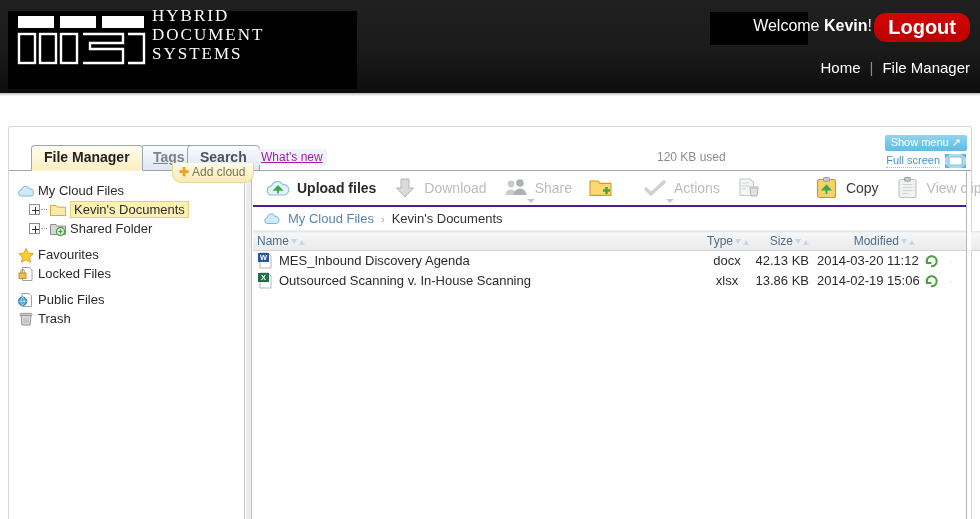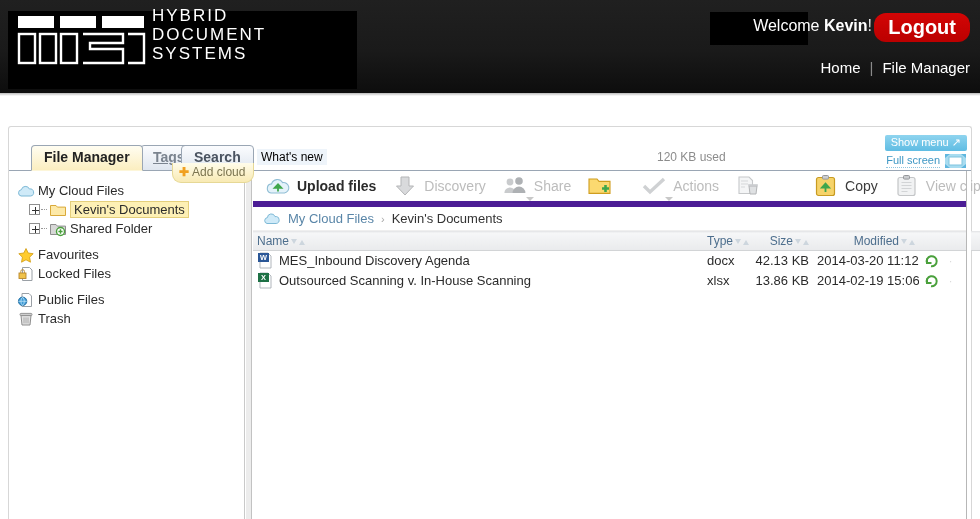--- a/index.html
+++ b/index.html
@@ -28,21 +28,21 @@
   }
   .logo-mark {
     position: absolute;
     left: 16px; top: 14px;
     width: 132px; height: 52px;
   }
   .logo-text {
     position: absolute;
     left: 152px; top: 6px;
     color: #ffffff;
-    font-family: Liberation Sans, sans-serif;
+    font-family: Liberation Serif, serif;
     font-size: 17px;
     font-weight: 400;
     letter-spacing: 2.0px;
     line-height: 19px;
     white-space: nowrap;
   }
   .redact-box {
     position: absolute;
     left: 710px; top: 12px;
     width: 98px; height: 33px;
@@ -169,33 +169,34 @@
     border-bottom-color: #fdf6d9;
     z-index: 3;
   }
   .tab.t2 {
     left: 131px;
     background-image: linear-gradient(to bottom,#fbfcfe 0%,#dfe6ef 100%);
     color: #7b848f;
     text-decoration: underline;
   }
   .tab.t3 {
-    left: 172px;
+    left: 178px;
     background-image: linear-gradient(to bottom,#fbfcfe 0%,#dfe6ef 100%);
     color: #4a5360;
   }
   .whatsnew {
     position: absolute;
     left: 248px; top: 4px;
     font-size: 12px;
-    color: #000000;
+    color: #a21caf;
     background: #eef4fa;
     padding: 1px 4px;
     cursor: pointer;
     white-space: nowrap;
+    text-decoration: underline;
   }
   .kb-used {
     position: absolute;
     left: 648px; top: 5px;
     font-size: 12px;
     color: #8c8c8c;
     white-space: nowrap;
   }
 
   
@@ -273,21 +274,21 @@
 
   
   .content {
     position: absolute;
     left: 244px; top: 0; right: 0; bottom: 0;
     background: #ffffff;
   }
   .toolbar {
     height: 36px;
     background: #ffffff;
-    border-bottom: 6px solid #4c1d95;
+    border-bottom: 2px solid #4c1d95;
     display: flex; align-items: center;
     padding-left: 12px;
   }
   .tb-item {
     display: flex; align-items: center;
     font-size: 14px;
     white-space: nowrap;
     cursor: pointer;
     margin-right: 16px;
     position: relative;
@@ -339,21 +340,21 @@
     font-size: 13px;
     color: #2b2b2b;
     height: 20px;
     padding: 0 4px;
     white-space: nowrap;
     overflow: hidden;
   }
   .filetable tbody tr { cursor: pointer; }
   .cell-name { display: flex; align-items: center; }
   .cell-name .fico { width: 17px; height: 17px; margin-right: 5px; display:block; flex:0 0 auto; }
-  .col-type { color: #8c8c8c; text-align: left; }
+  .col-type { color: #8c8c8c; text-align: center; }
   .col-size { color: #2b2b2b; text-align: right; }
   .col-mod  { color: #2b2b2b; text-align: right; }
   .col-flag { text-align: left; padding-left: 6px !important; }
   .dots { color: #d9d9d9; letter-spacing: 5px; font-size: 11px; margin-left: 5px; }
   .right-scroll {
     position: absolute;
     right: 0; top: 0; bottom: 0; width: 5px;
     border-left: 1px solid #b7b7b7;
     background: #ffffff;
   }
@@ -508,21 +509,21 @@
               <path d="M6 19 a4.6 4.6 0 0 1 .6-9.1 A6 6 0 0 1 17.6 8.6 a4.9 4.9 0 0 1 1.9 10.4z" fill="#e4f2fa" stroke="#8fbdd4" stroke-width="1.1"></path>
               <path d="M13 17.5 v-6 M13 10.3 l-3.4 3.6 h6.8z" fill="#3fa64c" stroke="#3fa64c" stroke-width="1.8"></path>
             </svg>
             <span>Upload files</span>
           </div>
 
           <div class="tb-item disabled">
             <svg class="ico" viewBox="0 0 26 24">
               <path d="M9 3 h8 v9 h4.5 l-8.5 9 -8.5-9 h4.5z" fill="#d9dadc" stroke="#b4b5b7" stroke-width="1"></path>
             </svg>
-            <span>Discovery</span>
+            <span>Download</span>
           </div>
 
           <div class="tb-item disabled">
             <svg class="ico" viewBox="0 0 26 24">
               <circle cx="8" cy="8" r="3.4" fill="#c9cbcd"></circle>
               <path d="M2.4 19 a5.6 5.6 0 0 1 11.2 0z" fill="#c9cbcd"></path>
               <circle cx="17" cy="7" r="3.8" fill="#aeb1b4"></circle>
               <path d="M10.6 19 a6.4 6.4 0 0 1 12.8 0z" fill="#aeb1b4"></path>
             </svg>
             <span>Share</span>

